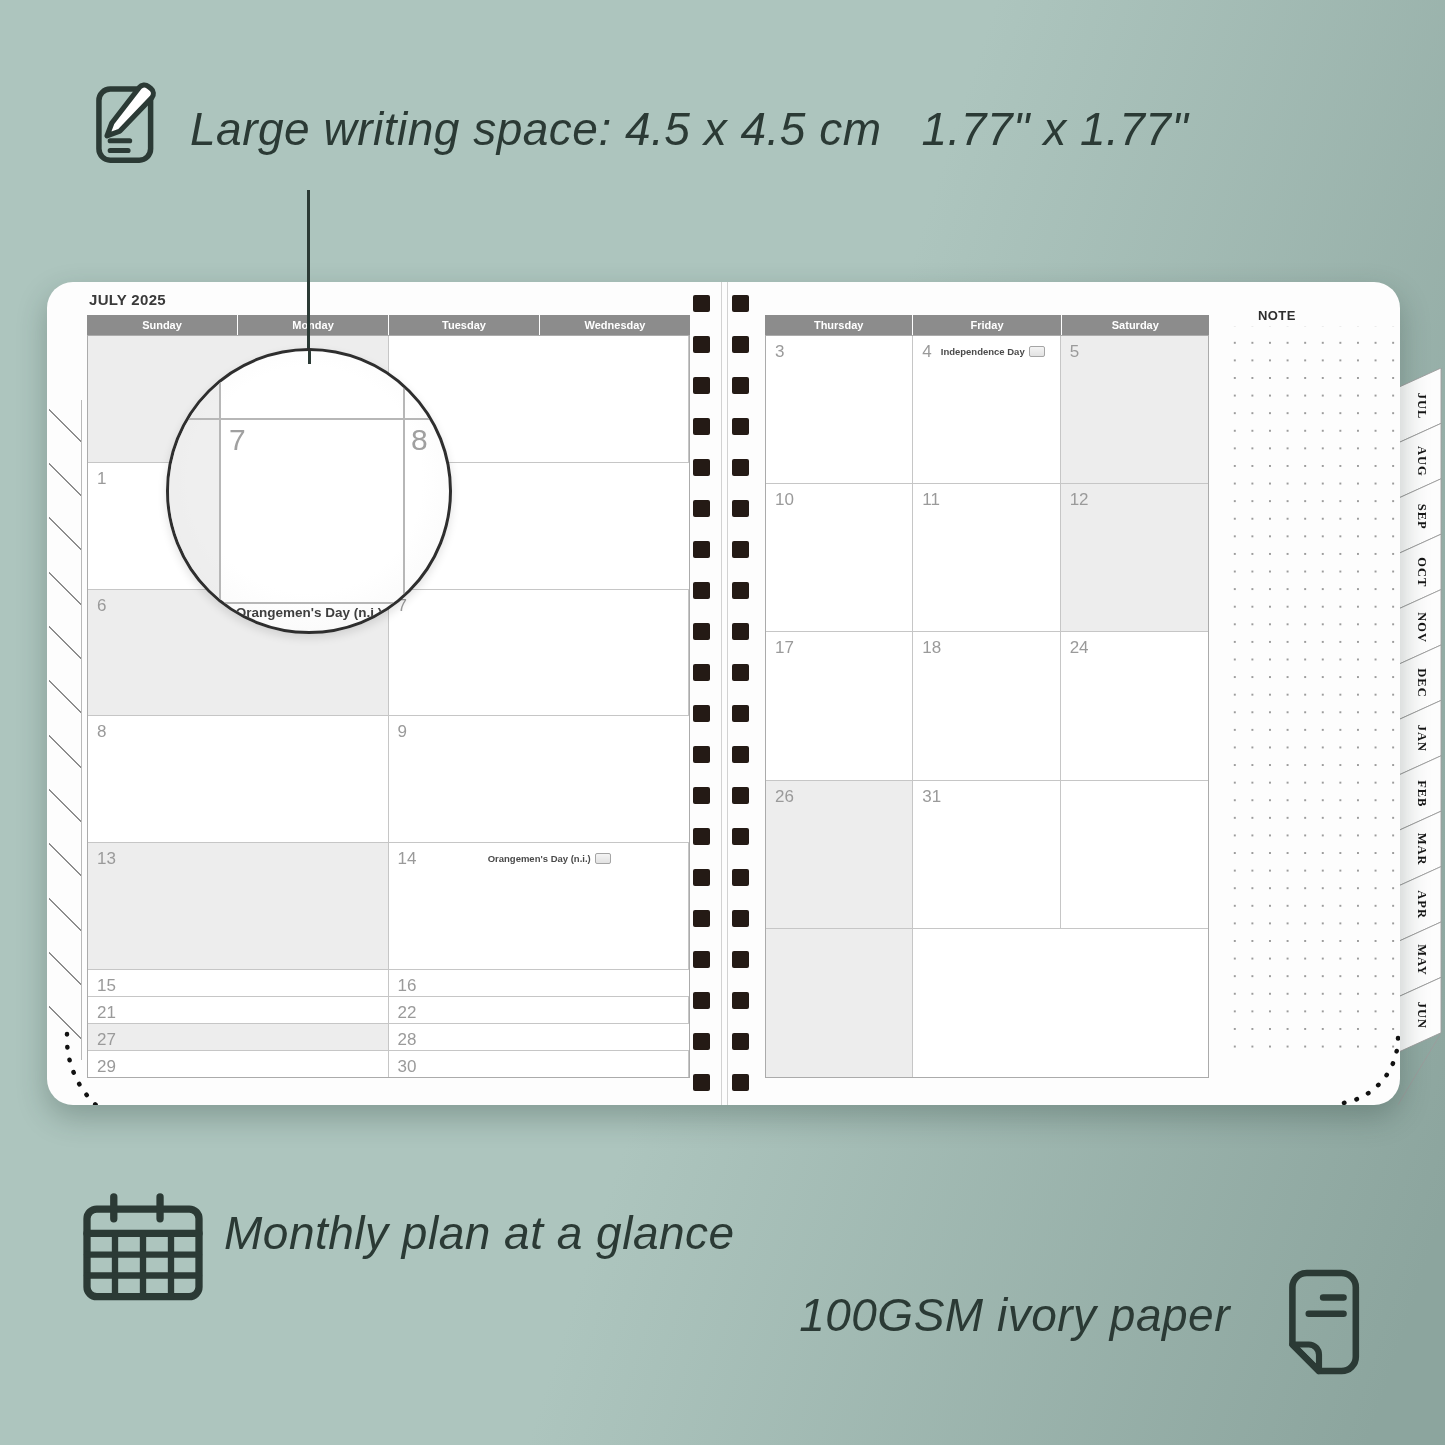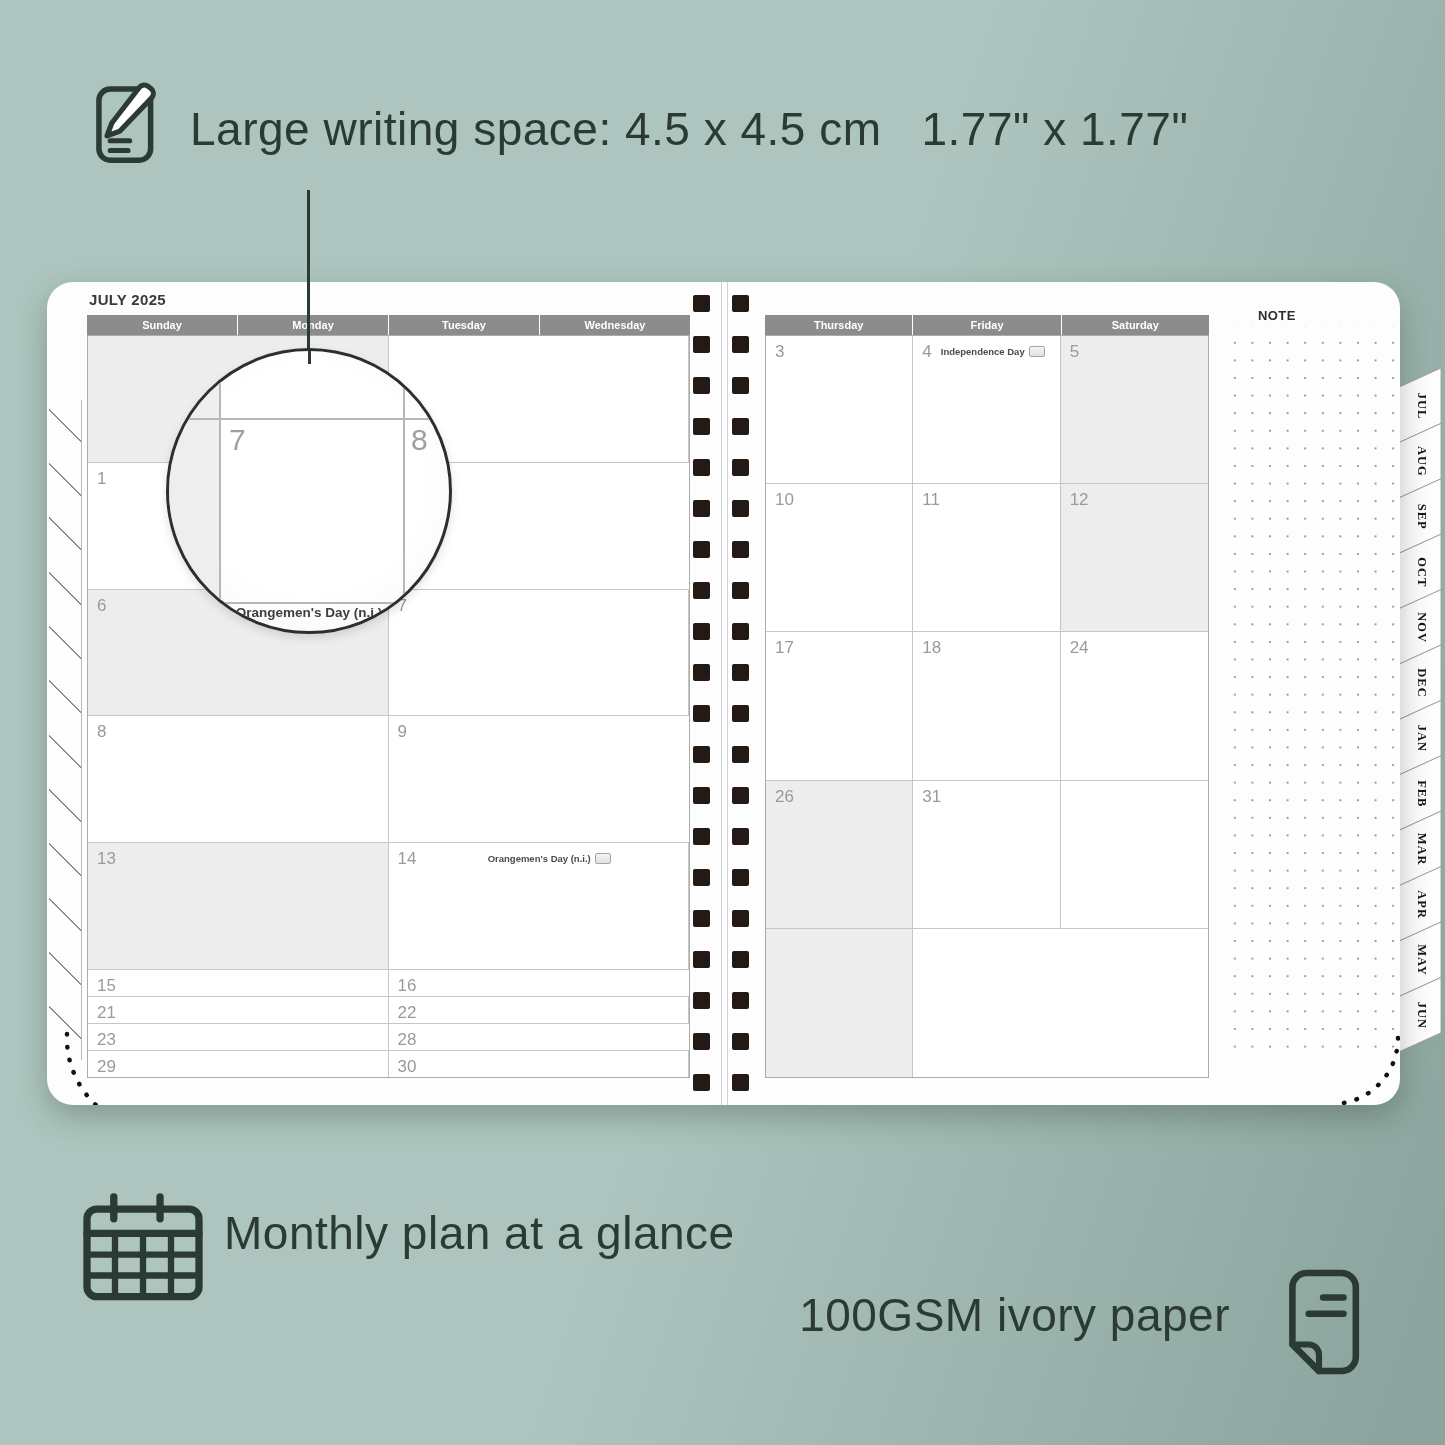--- a/index.html
+++ b/index.html
@@ -5,21 +5,21 @@
   html,body{margin:0;padding:0;background:#8fa8a1;}
   .stage{position:relative;width:1445px;height:1445px;overflow:hidden;
     font-family:"Liberation Sans",sans-serif;
     background:linear-gradient(108deg,var(--bg1) 0%,var(--bg1) 52%,var(--bg2) 96%);}
   .abs{position:absolute;}
   svg{display:block;}
   .ink-stroke{stroke:var(--ink);fill:none;stroke-linecap:round;stroke-linejoin:round;}
 
   
   .feature-text{position:absolute;color:var(--ink);font-size:46px;font-weight:500;
-    letter-spacing:.5px;white-space:nowrap;}
+    letter-spacing:.5px;white-space:nowrap;font-style:italic;}
   .inches{margin-left:40px;}
 
   
   .pointer-line{position:absolute;left:307px;top:190px;width:3px;height:162px;
     background:var(--ink);z-index:2;}
 
   
   .spread{position:absolute;left:47px;top:282px;width:1353px;height:823px;
     background:var(--page);border-radius:26px;overflow:hidden;
     box-shadow:0 12px 30px rgba(25,45,38,.28);z-index:1;}
@@ -194,23 +194,23 @@
         <div class="cell">
           <div class="cell-top">
             <span class="daynum">21</span>
           </div>
         </div>
         <div class="cell">
           <div class="cell-top">
             <span class="daynum">22</span>
           </div>
         </div>
-        <div class="cell">
-          <div class="cell-top">
-            <span class="daynum">23</span>
+        <div class="cell weekend">
+          <div class="cell-top">
+            <span class="daynum">27</span>
           </div>
         </div>
         <div class="cell">
           <div class="cell-top">
             <span class="daynum">28</span>
           </div>
         </div>
         <div class="cell">
           <div class="cell-top">
             <span class="daynum">29</span>

